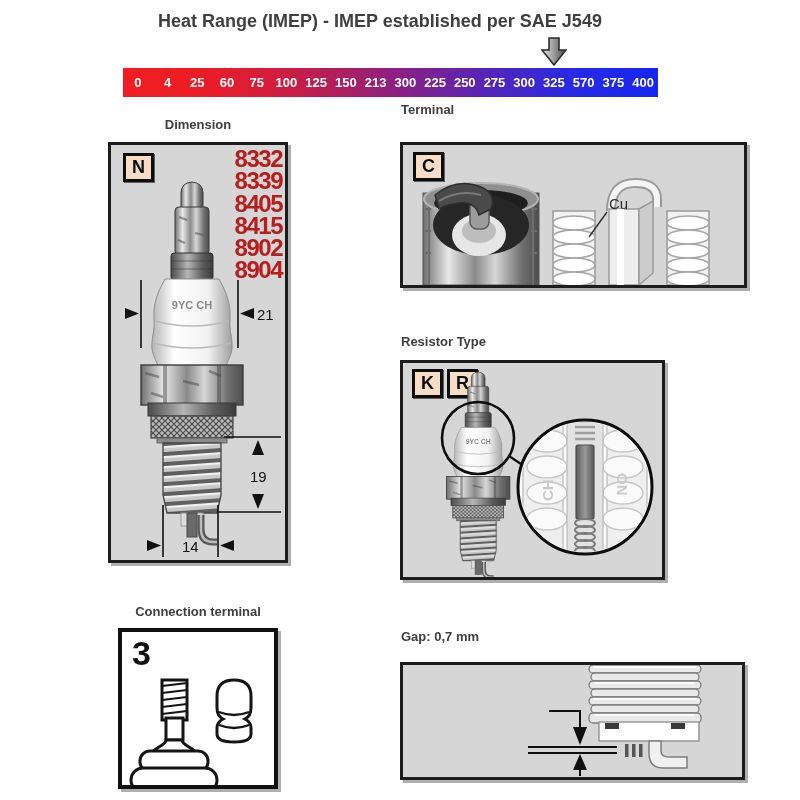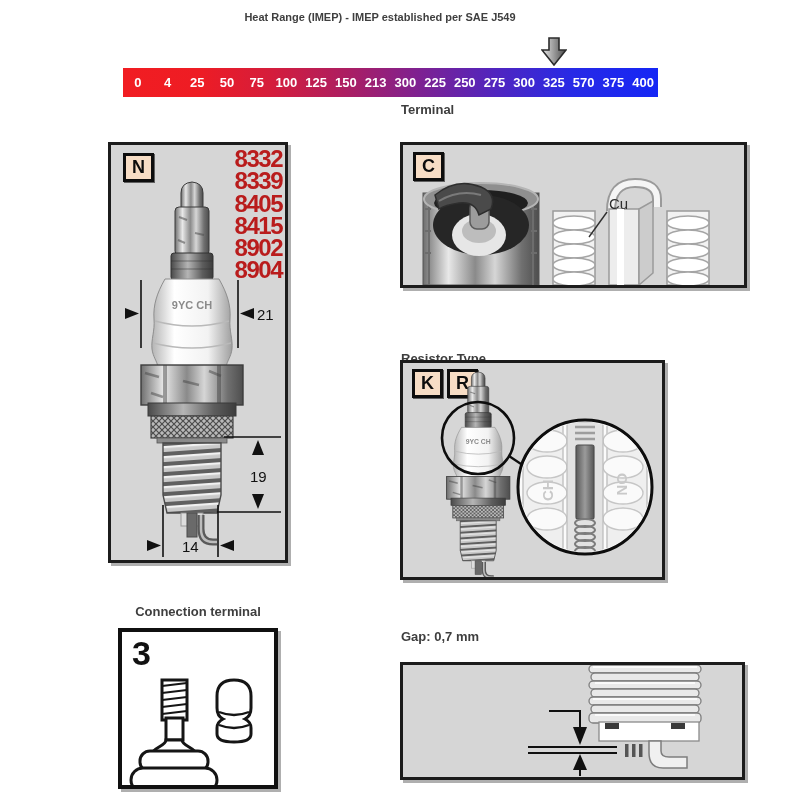--- a/index.html
+++ b/index.html
@@ -3,21 +3,21 @@
 <meta charset="utf-8">
 <style>
   html,body { margin:0; padding:0; background:#ffffff; }
   #screen {
     position:relative; width:800px; height:800px; overflow:hidden;
     background:#ffffff; font-family:"Liberation Sans", sans-serif;
   }
   
   .heading { position:absolute; font-size:13px; font-weight:bold; color:#3e3e3e; white-space:nowrap; }
   #main-title { position:absolute; left:110px; top:11px; width:540px; text-align:center;
-    font-size:11px; font-weight:bold; color:#3f3f3f; }
+    font-size:18px; font-weight:bold; color:#3f3f3f; }
   
   #heat-bar { position:absolute; left:123px; top:68px; width:535px; height:29px;
     display:flex; align-items:center;
     background:linear-gradient(90deg,#f11d22 0%, #ee1c24 14%, #d41d3c 28%, #ab1e63 42%, #7f2190 55%, #4f25c0 70%, #272ae6 84%, #1526f5 100%); }
   #heat-bar .tick { flex:1 1 0; text-align:center; color:#ffffff; font-weight:bold; font-size:13px; }
   #arrow-row { position:absolute; left:123px; top:36px; width:535px; height:30px; display:flex; }
   #arrow-row .slot { flex:1 1 0; display:flex; justify-content:center; align-items:flex-end; }
   
   .panel { position:absolute; box-sizing:border-box; background:#d6d6d6;
     border:3px solid #1c1c1c; box-shadow:3px 3px 0 rgba(95,95,95,.5); }
@@ -68,39 +68,40 @@
     </div>
     <div class="slot"></div>
       <div class="slot"></div>
     <div class="slot"></div>
   </div>
 
   <div id="heat-bar">
     <span class="tick">0</span>
     <span class="tick">4</span>
     <span class="tick">25</span>
-    <span class="tick">50</span>
+    <span class="tick">60</span>
     <span class="tick">75</span>
     <span class="tick">100</span>
     <span class="tick">125</span>
     <span class="tick">150</span>
     <span class="tick">213</span>
     <span class="tick">300</span>
     <span class="tick">225</span>
     <span class="tick">250</span>
     <span class="tick">275</span>
     <span class="tick">300</span>
     <span class="tick">325</span>
     <span class="tick">570</span>
     <span class="tick">375</span>
     <span class="tick">400</span>
   </div>
 
+  <div class="heading" style="left:108px; top:117px; width:180px; text-align:center;">Dimension</div>
   <div class="heading" style="left:401px; top:102px;">Terminal</div>
-  <div class="heading" style="left:401px; top:351px;">Resistor Type</div>
+  <div class="heading" style="left:401px; top:334px;">Resistor Type</div>
   <div class="heading" style="left:118px; top:604px; width:160px; text-align:center;">Connection terminal</div>
   <div class="heading" style="left:401px; top:629px;">Gap: 0,7 mm</div>
 
   <div class="panel" style="left:108px; top:142px; width:180px; height:421px;">
     <div class="codebox" style="left:12px; top:8px;">
       <span>N</span>
     </div>
     <div id="part-numbers">
       <div>8332</div>
       <div>8339</div>

